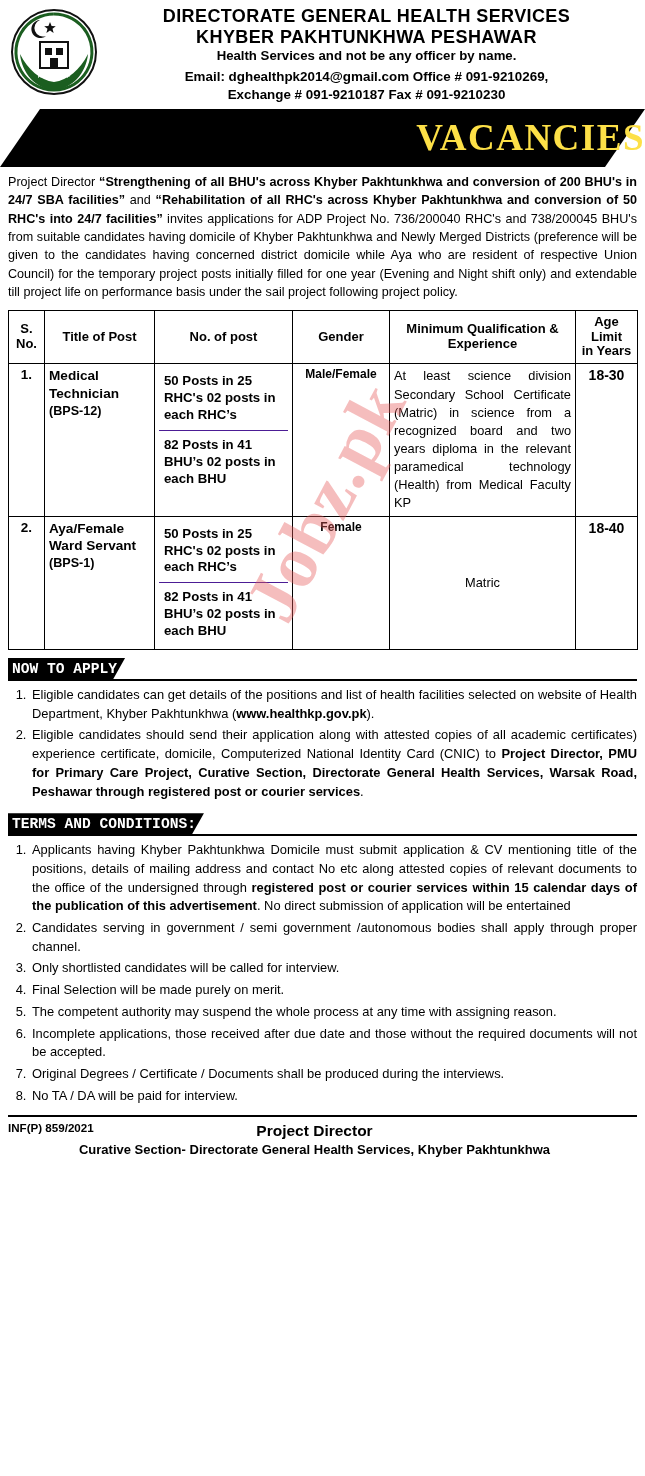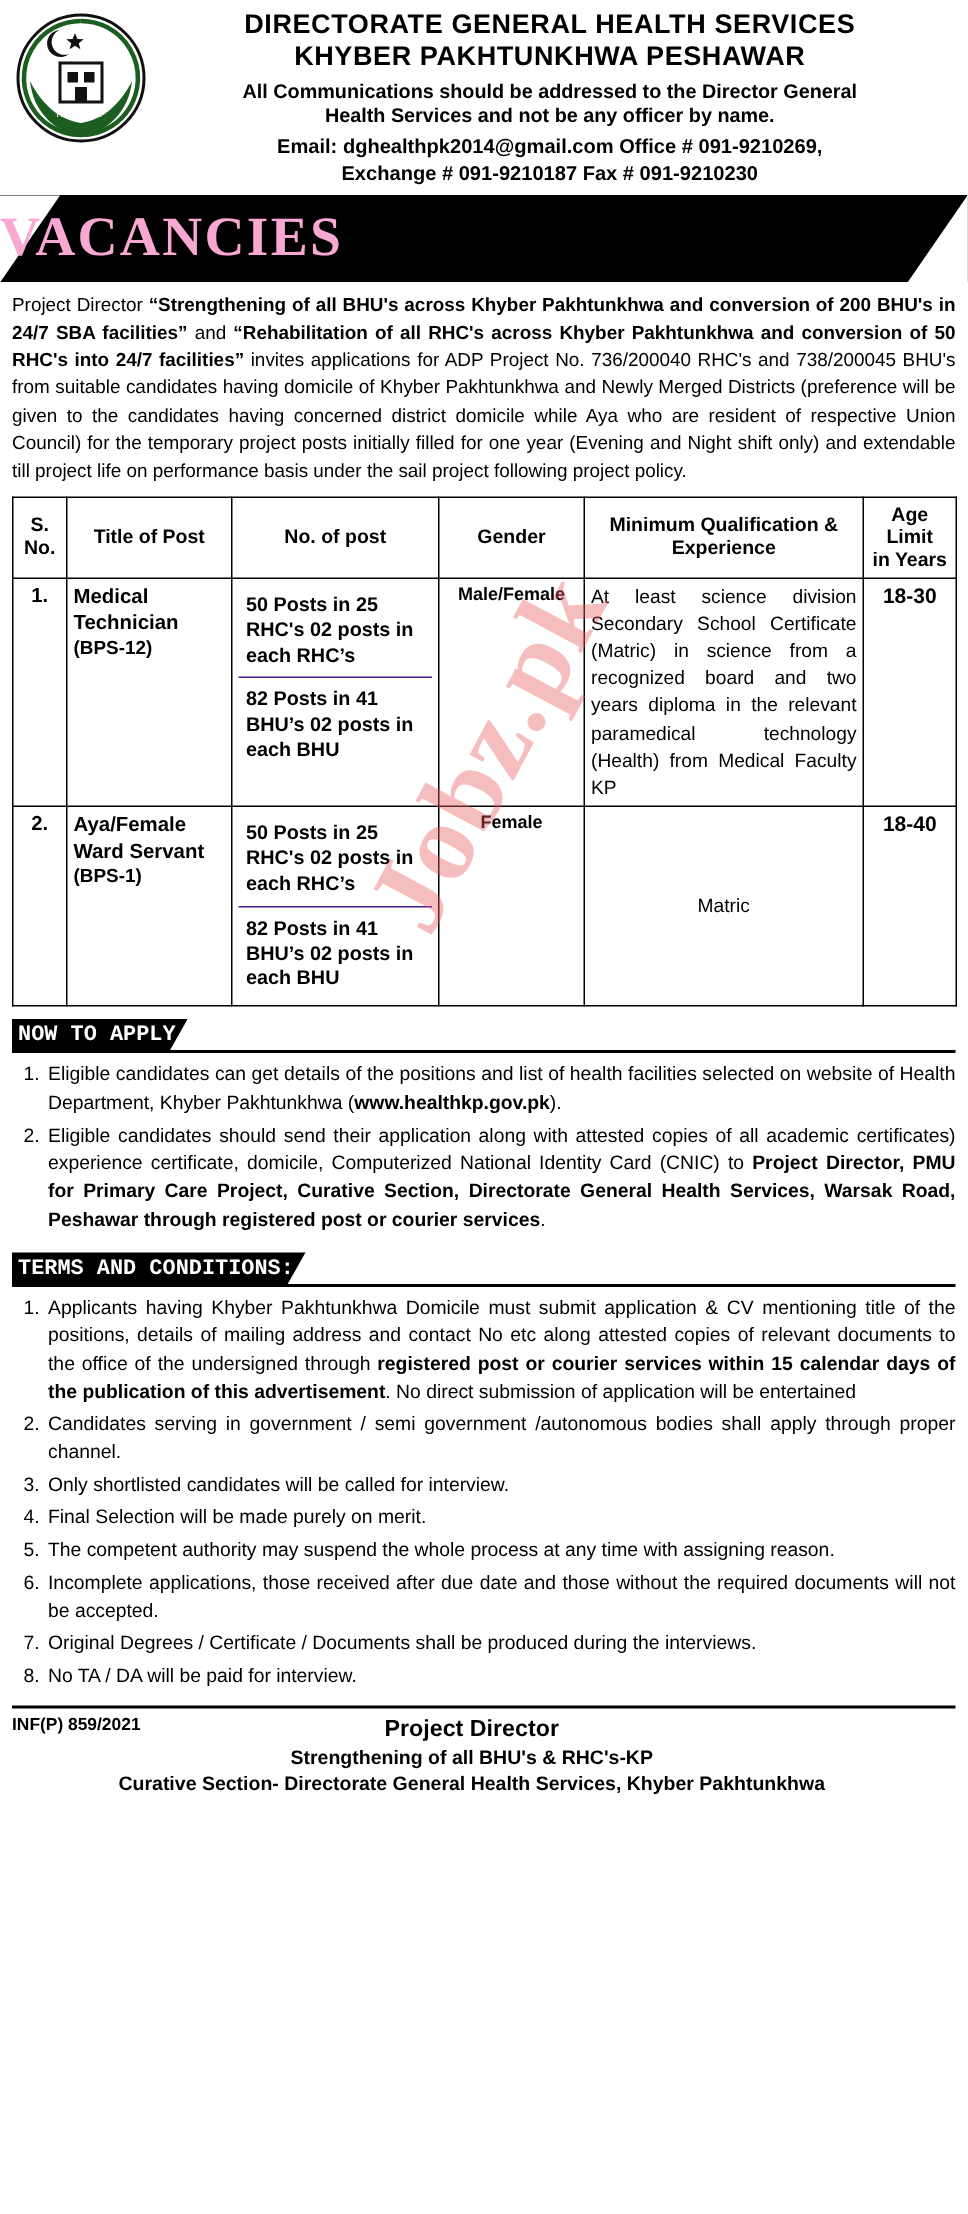--- a/index.html
+++ b/index.html
@@ -73,22 +73,22 @@
     height: 58px;
     background: #fff;
   }
   .banner-wrap .notch-l { left: 0; clip-path: polygon(0 0, 40px 0, 0 58px); }
   .banner-wrap .notch-r { right: 0; clip-path: polygon(40px 0, 40px 58px, 0 58px); }
   .banner-text {
     position: absolute;
     left: 0; right: 0; top: 0;
     height: 64px;
     line-height: 58px;
-    text-align: left;
-    color: #f9a8d4;
+    text-align: right;
+    color: #fde047;
     font-size: 37px;
     font-weight: bold;
     letter-spacing: 1.5px;
     font-family: "Liberation Serif", serif;
   }
 
   
   .intro {
     padding: 6px 8px 2px 8px;
     font-size: 12.6px;
@@ -215,21 +215,20 @@
         <rect x="30" y="34" width="28" height="26" fill="#ffffff" stroke="#111" stroke-width="2"></rect>
         <rect x="35" y="40" width="7" height="7" fill="#111"></rect>
         <rect x="46" y="40" width="7" height="7" fill="#111"></rect>
         <rect x="40" y="50" width="8" height="10" fill="#111"></rect>
         <text x="44" y="70" font-size="6" text-anchor="middle" fill="#ffffff" font-family="Liberation Sans, sans-serif">HEALTH KP</text>
       </svg>
     </div>
     <div class="header-text">
       <div class="h-title">DIRECTORATE GENERAL HEALTH SERVICES</div>
       <div class="h-title">KHYBER PAKHTUNKHWA PESHAWAR</div>
-      <div class="h-sub">All Communications should be addressed to the Director General</div>
       <div class="h-sub" style="margin-top:0">Health Services and not be any officer by name.</div>
       <div class="h-contact">Email: dghealthpk2014@gmail.com Office # 091-9210269,</div>
       <div class="h-contact" style="margin-top:0">Exchange # 091-9210187 Fax # 091-9210230</div>
     </div>
   </div>
 
   <div class="banner-wrap">
     <div class="notch-l"></div>
     <div class="notch-r"></div>
     <div class="banner-text">VACANCIES</div>
@@ -328,18 +327,17 @@
     <li><span>The competent authority may suspend the whole process at any time with assigning reason.</span></li>
     <li><span>Incomplete applications, those received after due date and those without the required documents will not be accepted.</span></li>
     <li><span>Original Degrees / Certificate / Documents shall be produced during the interviews.</span></li>
     <li><span>No TA / DA will be paid for interview.</span></li>
   </ol>
 
   <div class="footdiv"></div>
   <div class="footer">
     <div class="inf">INF(P) 859/2021</div>
     <div class="f1">Project Director</div>
-    <div class="f2">Strengthening of all BHU's &amp; RHC's-KP</div>
     <div class="f3">Curative Section- Directorate General Health Services, Khyber Pakhtunkhwa</div>
   </div>
 
   <div class="watermark">Jobz.pk</div>
 </div>
 
 </body></html>

